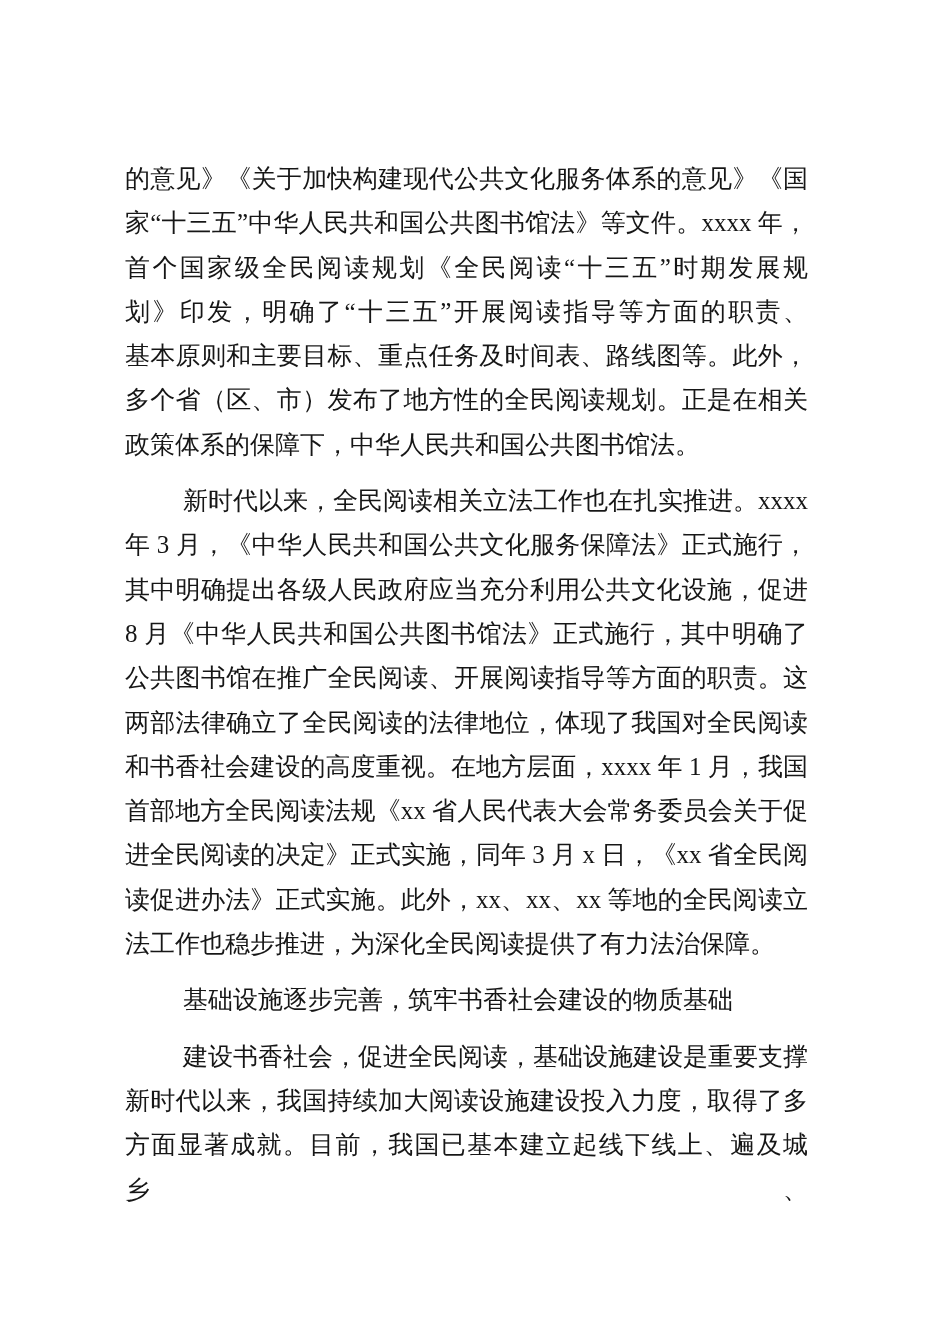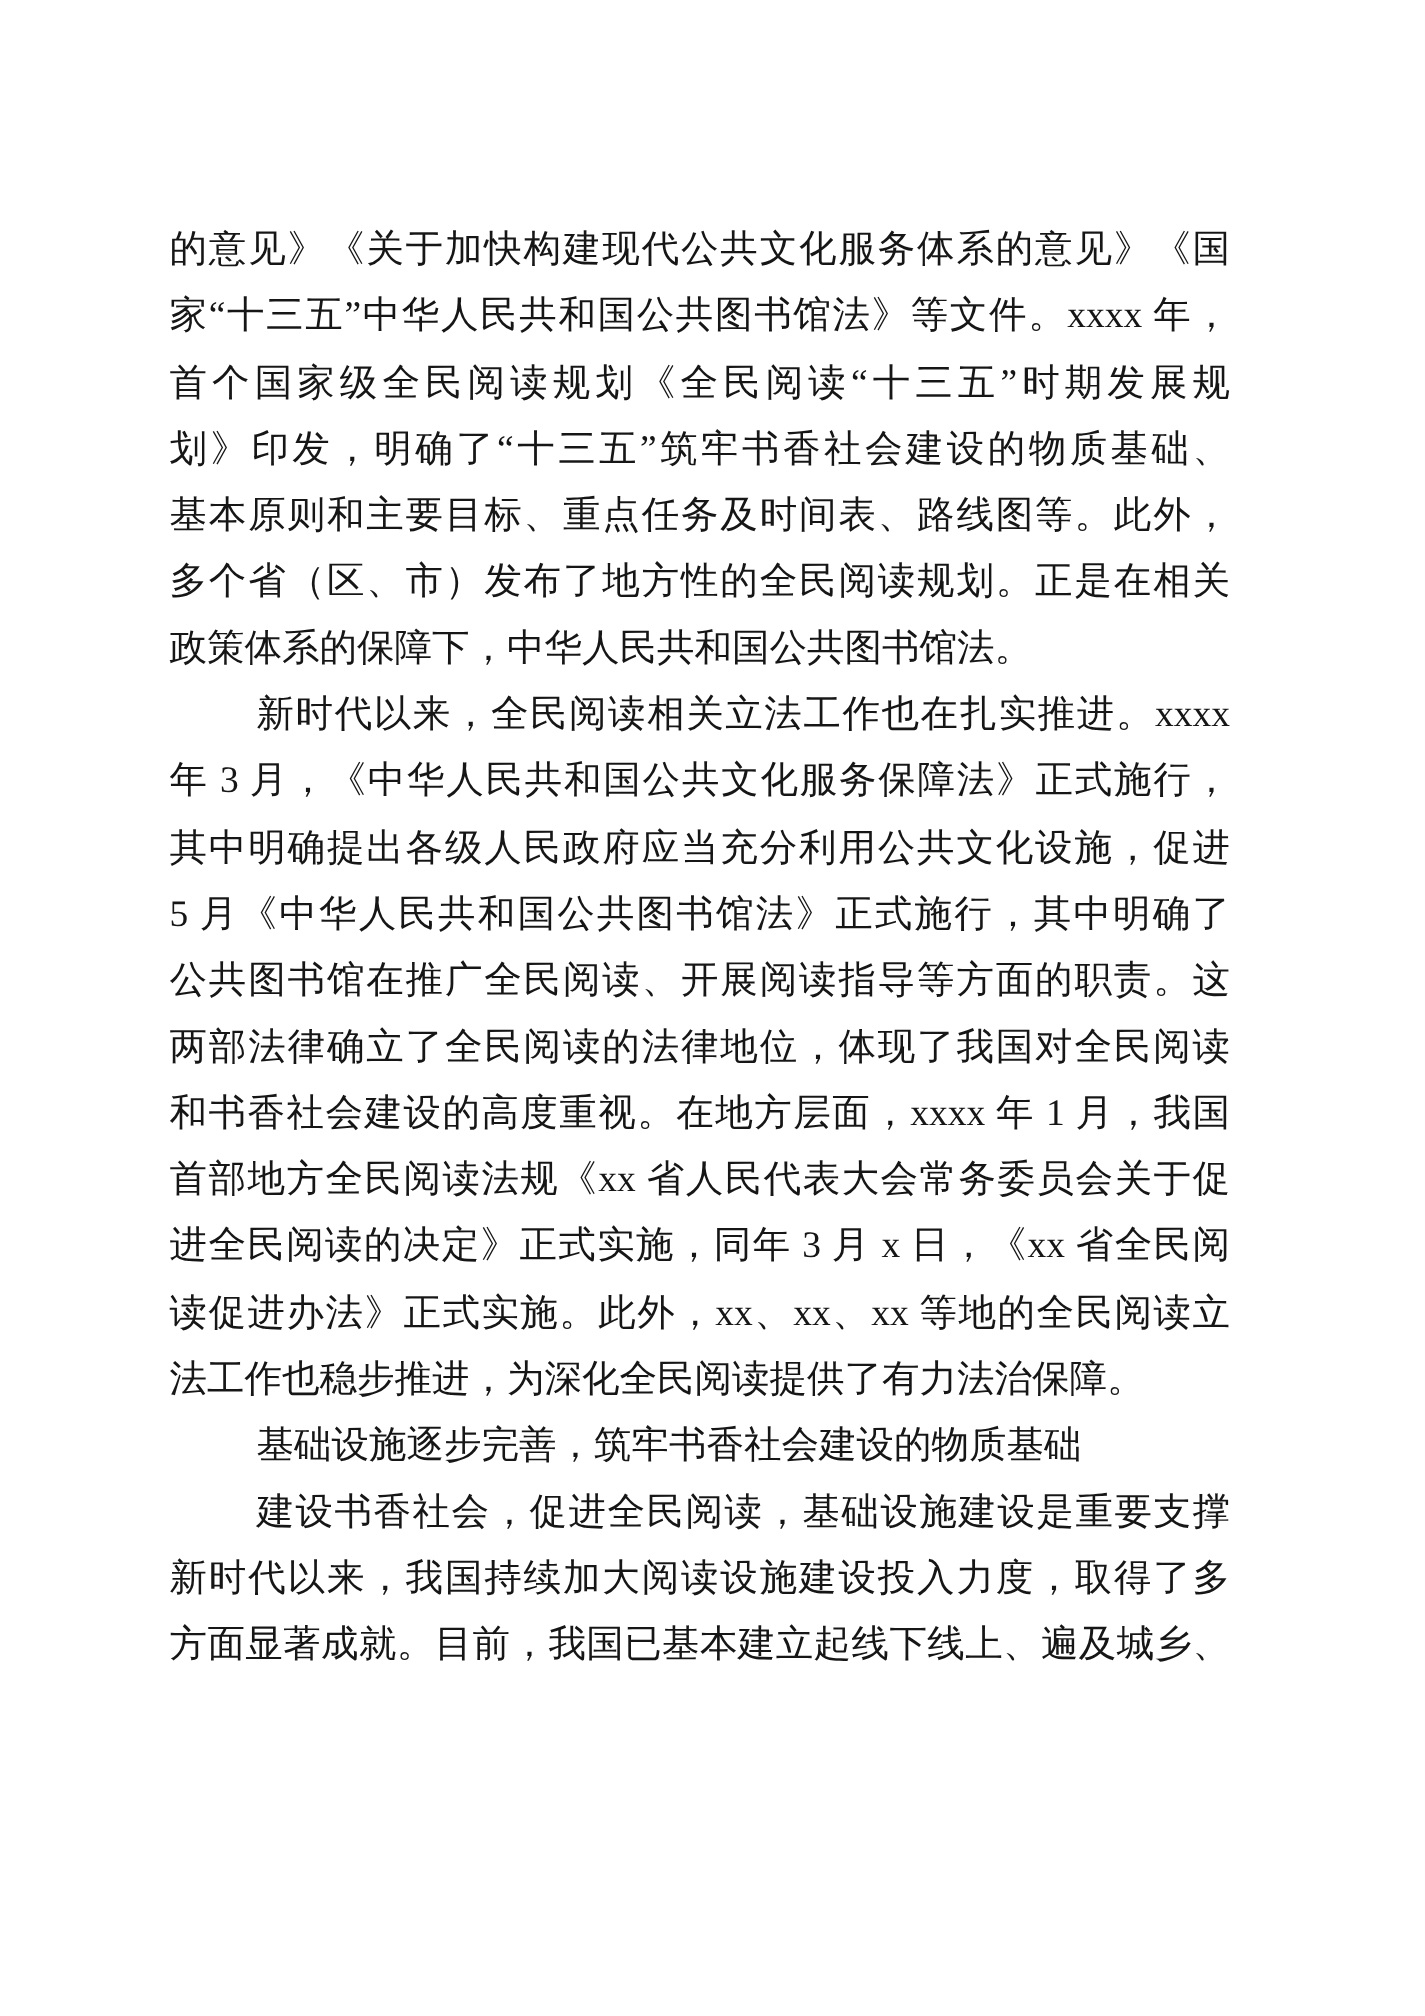--- a/index.html
+++ b/index.html
@@ -20,21 +20,21 @@
   .text-block {
     position: absolute;
     left: 113px;
     top: 145px;
     width: 707px;
     color: var(--ink, #161616);
     font-family: "Liberation Serif", "DejaVu Serif", serif;
     font-size: 25px;
     font-weight: 400;
   }
-  .para { margin: 0; padding: 0; }
+  .para { margin: 12px; padding: 0; }
   .line {
     height: 44.3px;
     line-height: 44.3px;
     white-space: normal;
     text-align: left;
     overflow: visible;
   }
   .line.fill {
     text-align: justify;
     text-align-last: justify;
@@ -45,30 +45,30 @@
 </style>
 </head>
 <body>
 
 <div class="page">
   <div class="text-block" id="text-block">
       <div class="para">
         <div class="line fill">的意见》《关于加快构建现代公共文化服务体系的意见》《国</div>
         <div class="line fill">家“十三五”中华人民共和国公共图书馆法》等文件。xxxx 年，</div>
         <div class="line fill">首个国家级全民阅读规划《全民阅读“十三五”时期发展规</div>
-        <div class="line fill">划》印发，明确了“十三五”筑牢书香社会建设的物质基础、</div>
+        <div class="line fill">划》印发，明确了“十三五”开展阅读指导等方面的职责、</div>
         <div class="line fill">基本原则和主要目标、重点任务及时间表、路线图等。此外，</div>
         <div class="line fill">多个省（区、市）发布了地方性的全民阅读规划。正是在相关</div>
         <div class="line">政策体系的保障下，中华人民共和国公共图书馆法。</div>
       </div>
       <div class="para">
         <div class="line fill indent">新时代以来，全民阅读相关立法工作也在扎实推进。xxxx</div>
         <div class="line fill">年 3 月，《中华人民共和国公共文化服务保障法》正式施行，</div>
         <div class="line fill">其中明确提出各级人民政府应当充分利用公共文化设施，促进</div>
-        <div class="line fill">5 月《中华人民共和国公共图书馆法》正式施行，其中明确了</div>
+        <div class="line fill">8 月《中华人民共和国公共图书馆法》正式施行，其中明确了</div>
         <div class="line fill">公共图书馆在推广全民阅读、开展阅读指导等方面的职责。这</div>
         <div class="line fill">两部法律确立了全民阅读的法律地位，体现了我国对全民阅读</div>
         <div class="line fill">和书香社会建设的高度重视。在地方层面，xxxx 年 1 月，我国</div>
         <div class="line fill">首部地方全民阅读法规《xx 省人民代表大会常务委员会关于促</div>
         <div class="line fill">进全民阅读的决定》正式实施，同年 3 月 x 日，《xx 省全民阅</div>
         <div class="line fill">读促进办法》正式实施。此外，xx、xx、xx 等地的全民阅读立</div>
         <div class="line">法工作也稳步推进，为深化全民阅读提供了有力法治保障。</div>
       </div>
       <div class="para">
         <div class="line indent">基础设施逐步完善，筑牢书香社会建设的物质基础</div>

